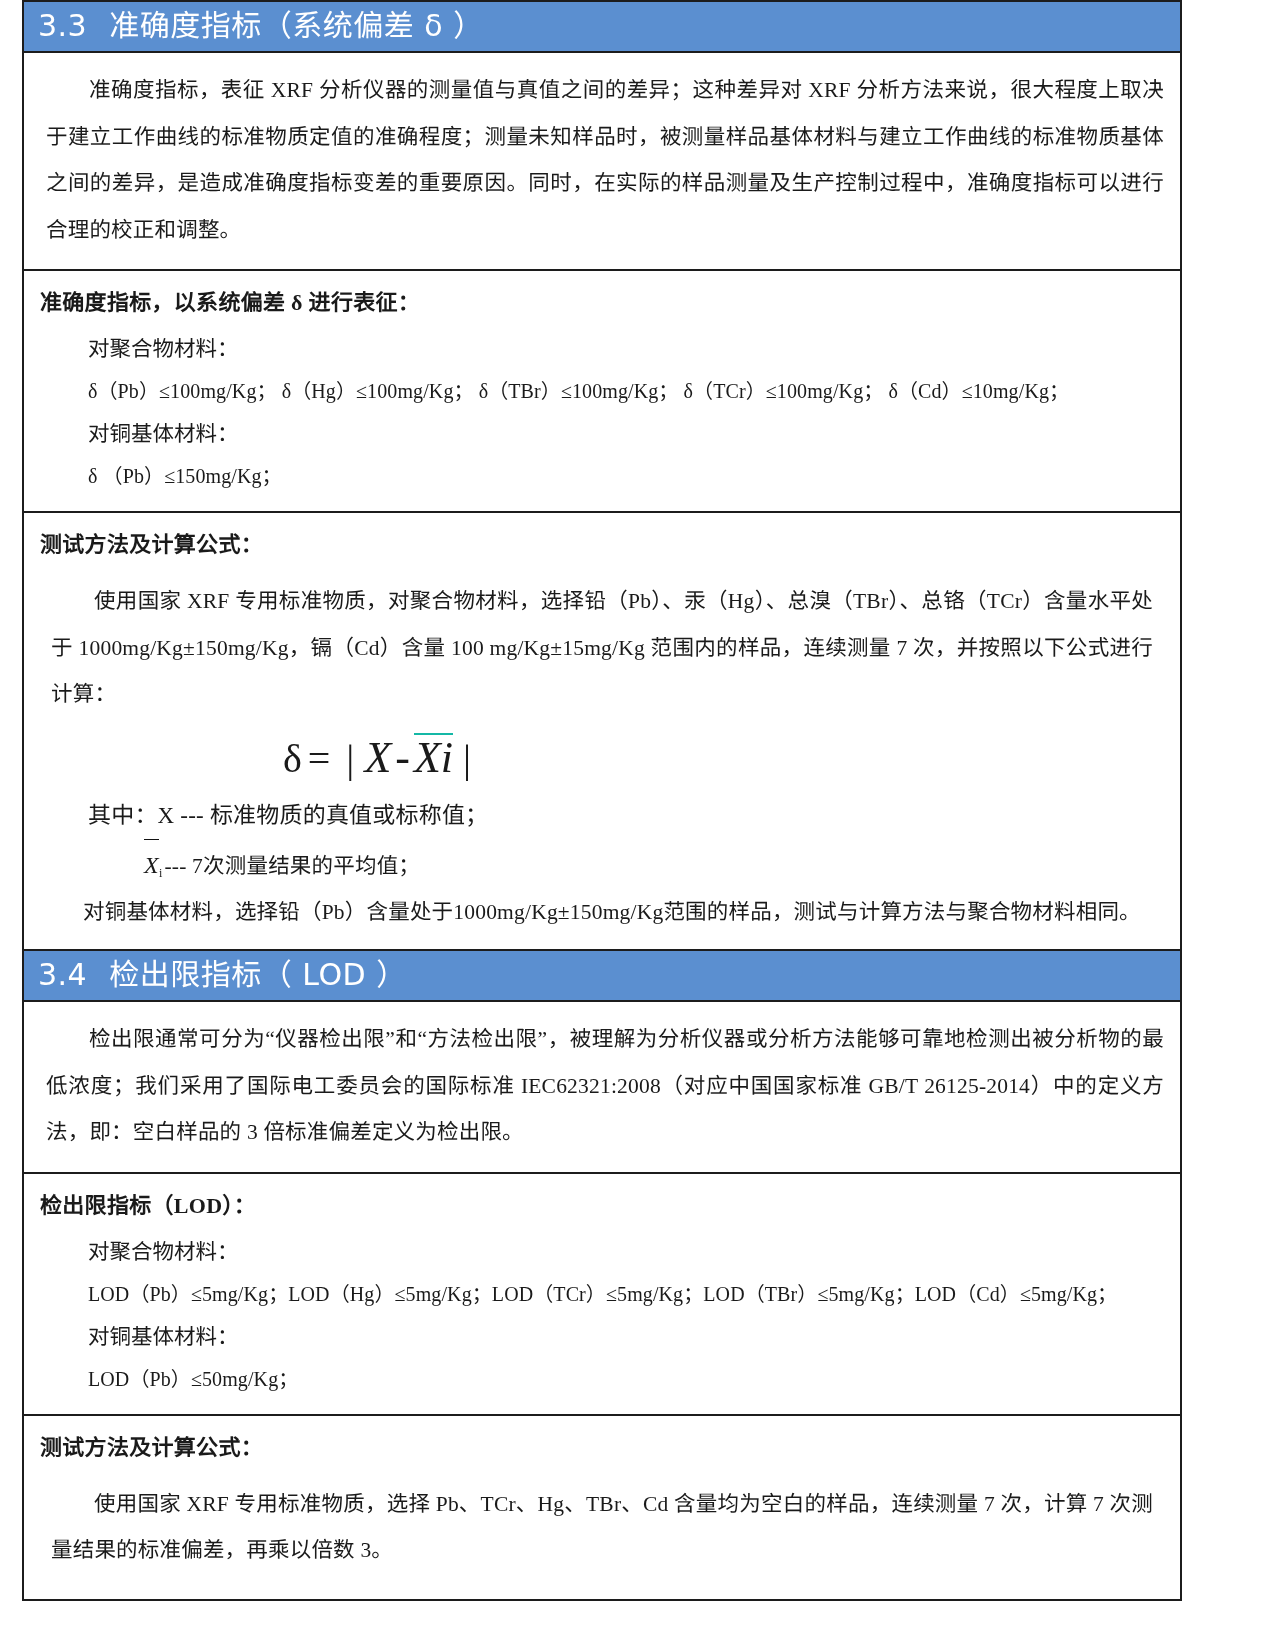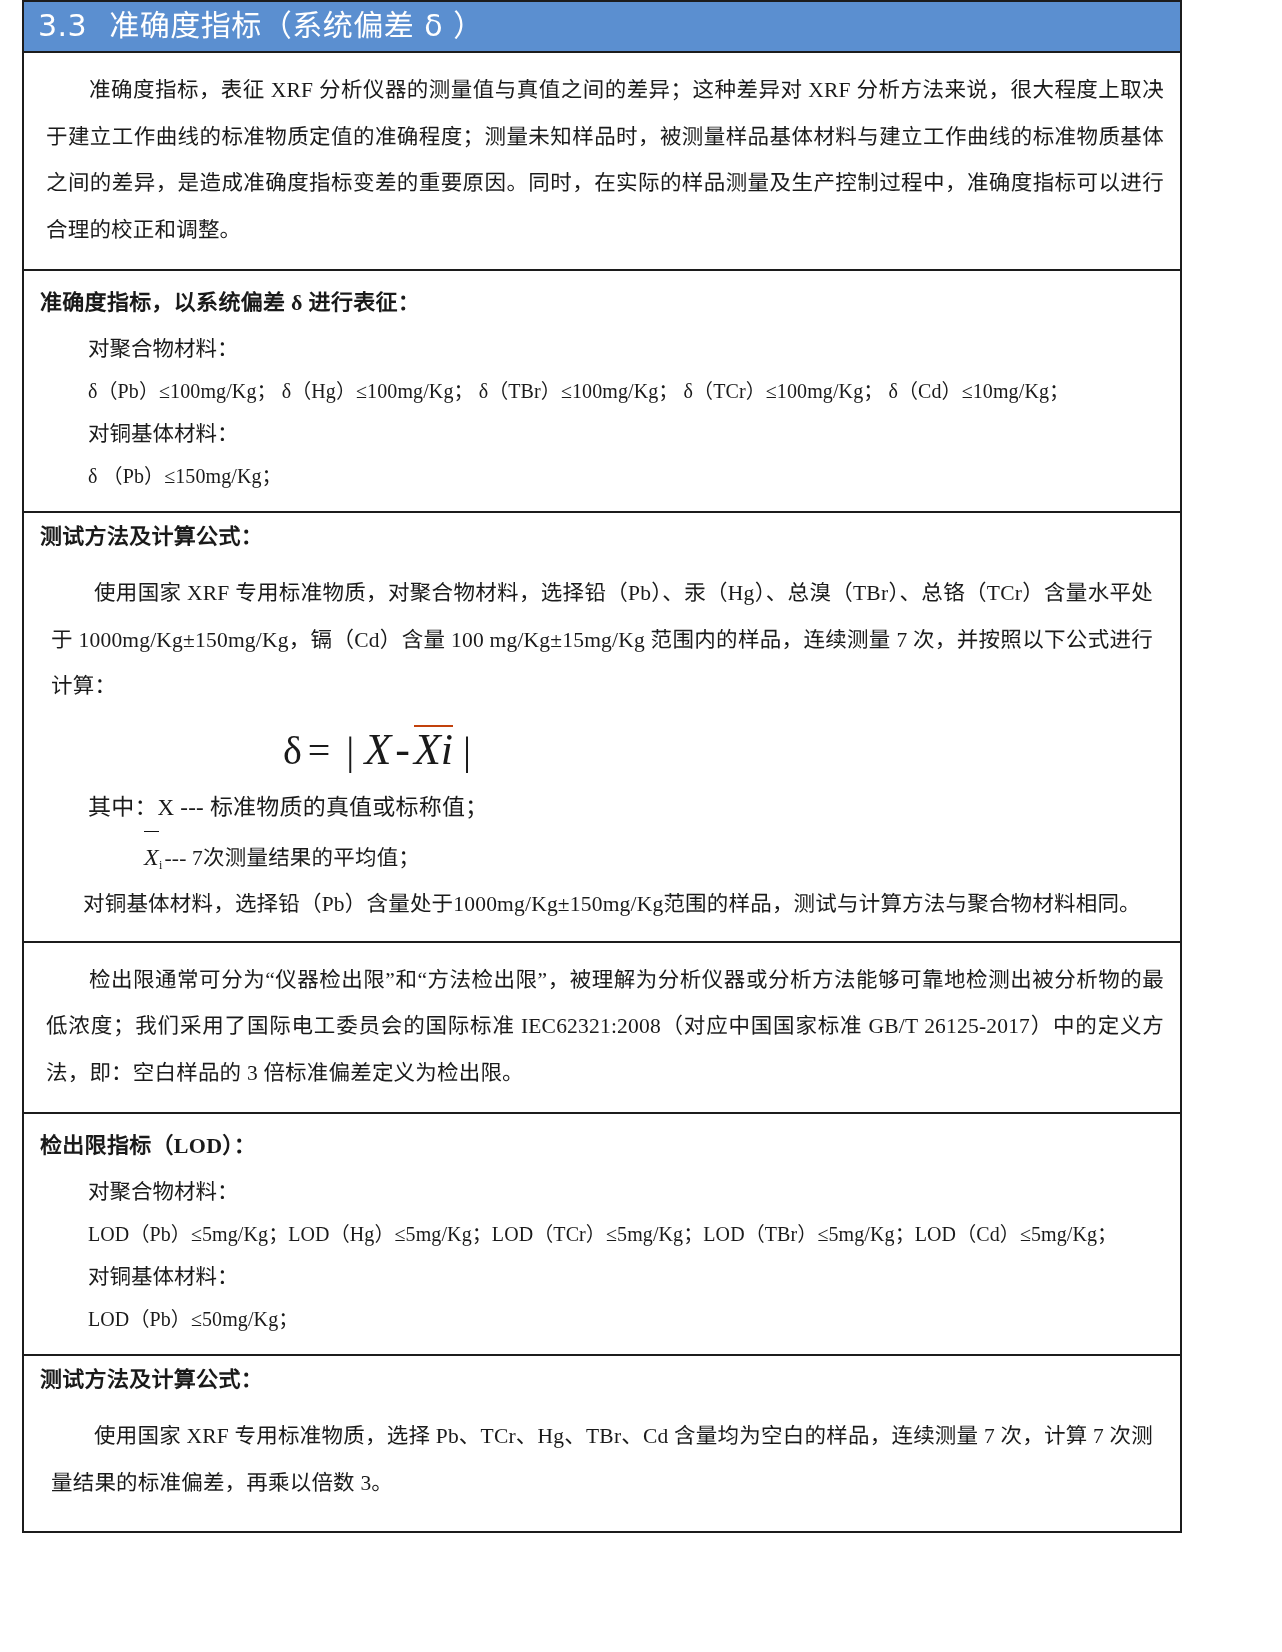--- a/index.html
+++ b/index.html
@@ -81,21 +81,21 @@
   .spec-values {
     font-size: 20px;
     line-height: 2.05;
     margin: 0;
     padding-left: 48px;
     letter-spacing: 0.1px;
     white-space: nowrap;
   }
   
   .method-cell {
-    padding: 2px 16px 14px 16px;
+    padding: 10px 16px 14px 16px;
   }
   .method-title {
     font-size: 22px;
     font-weight: bold;
     line-height: 2.0;
     margin: 0 0 2px 0;
     letter-spacing: 0.3px;
   }
   p.method-para {
     margin: 11px;
@@ -117,21 +117,21 @@
     font-size: 40px;
     white-space: nowrap;
     display: inline-block;
   }
   .formula .delta { font-style: normal; }
   .formula .ital {
     font-style: italic;
     font-size: 44px;
   }
   .formula .bar {
-    border-top: 2px solid #c2410c;
+    border-top: 2px solid #14b8a6;
     display: inline-block;
     padding-top: 1px;
     line-height: 1.0;
   }
   .formula .bars {
     font-weight: 300;
     padding: 0 10px;
   }
   
   .where-line {
@@ -220,24 +220,29 @@
           <div class="where-line">其中：X --- 标准物质的真值或标称值；</div>
 
           <div class="where-line-2">
             <span class="xbar"><span class="ovl">X</span><sub>i</sub></span><span>--- 7次测量结果的平均值；</span>
           </div>
 
           <p class="tail-para">对铜基体材料，选择铅（Pb）含量处于1000mg/Kg±150mg/Kg范围的样品，测试与计算方法与聚合物材料相同。</p>
         </td>
       </tr>
 
+      <tr class="doc-row">
+        <td class="section-head">
+          <span class="sec-num">3.4</span><span>检出限指标（ LOD ）</span>
+        </td>
+      </tr>
 
       <tr class="doc-row">
         <td class="cell body-cell">
-          <p class="para">检出限通常可分为“仪器检出限”和“方法检出限”，被理解为分析仪器或分析方法能够可靠地检测出被分析物的最低浓度；我们采用了国际电工委员会的国际标准 IEC62321:2008（对应中国国家标准 GB/T 26125-2017）中的定义方法，即：空白样品的 3 倍标准偏差定义为检出限。</p>
+          <p class="para">检出限通常可分为“仪器检出限”和“方法检出限”，被理解为分析仪器或分析方法能够可靠地检测出被分析物的最低浓度；我们采用了国际电工委员会的国际标准 IEC62321:2008（对应中国国家标准 GB/T 26125-2014）中的定义方法，即：空白样品的 3 倍标准偏差定义为检出限。</p>
         </td>
       </tr>
 
       <tr class="doc-row">
         <td class="cell spec-cell">
           <div class="method-title">检出限指标（LOD）：</div>
           <div class="spec-sub">对聚合物材料：</div>
           <div class="spec-values">LOD（Pb）≤5mg/Kg；LOD（Hg）≤5mg/Kg；LOD（TCr）≤5mg/Kg；LOD（TBr）≤5mg/Kg；LOD（Cd）≤5mg/Kg；</div>
           <div class="spec-sub">对铜基体材料：</div>
           <div class="spec-values">LOD（Pb）≤50mg/Kg；</div>

